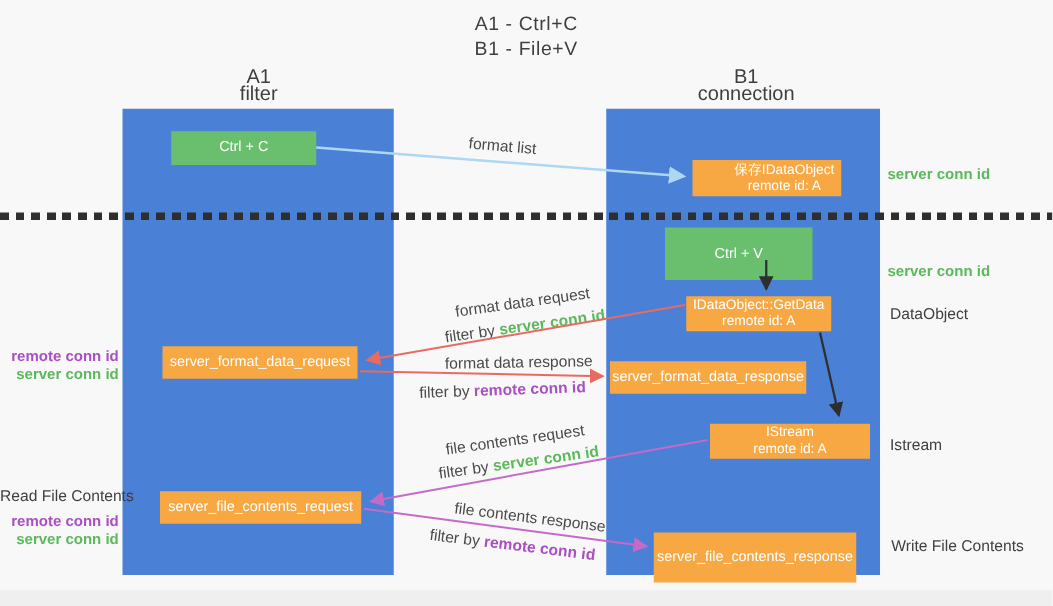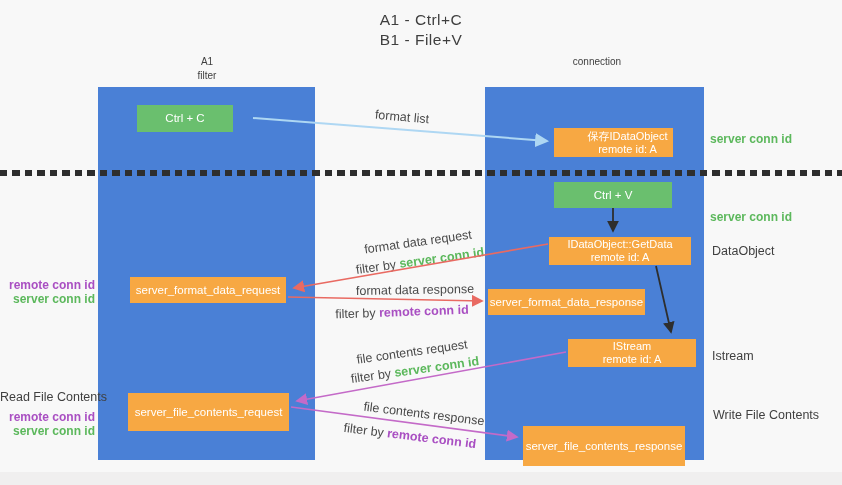--- a/index.html
+++ b/index.html
@@ -16,21 +16,21 @@
   .title {
     position: absolute; left: 0; top: 10px; width: 842px;
     text-align: center;
     font-size: 15.5px; line-height: 20px;
     color: var(--text-dark, #3f3f3f);
     letter-spacing: 0.5px;
   }
   .col-header {
     position: absolute; top: 55px; width: 160px;
     text-align: center;
-    font-size: 10px; line-height: 14px;
+    font-size: 16px; line-height: 14px;
     color: var(--text-dark, #3f3f3f);
   }
   .lifeline {
     position: absolute; top: 87px; height: 373px;
     background: var(--lifeline-blue, #4a80d6);
   }
   .dotted-sep {
     position: absolute; left: 0; top: 170px; width: 842px; height: 6px;
     background: repeating-linear-gradient(90deg,
       var(--arrow-black, #2e2e2e) 0px, var(--arrow-black, #2e2e2e) 7px,
@@ -95,54 +95,55 @@
   <div class="title">
     <div>A1 - Ctrl+C</div>
     <div>B1 - File+V</div>
   </div>
 
   <div class="col-header" style="left:127px;">
     <div>A1</div>
     <div>filter</div>
   </div>
   <div class="col-header" style="left:517px;">
+    <div>B1</div>
     <div>connection</div>
   </div>
 
   <div class="lifeline" style="left:98px; width:217px;"></div>
   <div class="lifeline" style="left:485px; width:219px;"></div>
 
   <div class="dotted-sep"></div>
 
-  <div class="box green" style="left:137px; top:105px; width:96px; height:27px;">
+  <div class="box green" style="left:137px; top:105px; width:116px; height:27px;">
     <div>Ctrl + C</div>
   </div>
-  <div class="box green" style="left:554px; top:182px; width:118px; height:26px;">
+  <div class="box green" style="left:532px; top:182px; width:118px; height:42px;">
     <div>Ctrl + V</div>
   </div>
 
   <div class="box orange" style="left:554px; top:128px; width:119px; height:29px; font-size:11px;padding-left:28px;">
     <div>保存IDataObject</div>
     <div>remote id: A</div>
   </div>
-  <div class="box orange" style="left:549px; top:237px; width:142px; height:28px; font-size:11px;">
+  <div class="box orange" style="left:549px; top:237px; width:116px; height:28px; font-size:11px;">
     <div>IDataObject::GetData</div>
     <div>remote id: A</div>
   </div>
   <div class="box orange" style="left:568px; top:339px; width:128px; height:28px; font-size:11px;">
     <div>IStream</div>
     <div>remote id: A</div>
   </div>
   <div class="box orange" style="left:488px; top:289px; width:157px; height:26px;">
     <div>server_format_data_response</div>
   </div>
   <div class="box orange" style="left:130px; top:277px; width:156px; height:26px;">
     <div>server_format_data_request</div>
   </div>
-  <div class="box orange" style="left:128px; top:393px; width:161px; height:38px;">
+  <div class="box orange" style="left:128px; top:393px; width:161px; height:26px;">
     <div>server_file_contents_request</div>
   </div>
   <div class="box orange" style="left:523px; top:426px; width:162px; height:40px;">
     <div>server_file_contents_response</div>
   </div>
 
   <div class="flow-label" style="left:402px; top:117px; --rot:5deg;">format list</div>
 
   <div class="flow-label" style="left:418px; top:242px; --rot:-8deg;">format data request</div>
   <div class="flow-label" style="left:420px; top:261px; --rot:-8deg;">
@@ -161,21 +162,21 @@
 
   <div class="flow-label" style="left:424px; top:414px; --rot:7deg;">file contents response</div>
   <div class="flow-label" style="left:410px; top:436px; --rot:7deg;">
     <span>filter by </span><span class="purple-id">remote conn id</span>
   </div>
 
   <div class="side-label green-id" style="left:710px; top:132px;">server conn id</div>
   <div class="side-label green-id" style="left:710px; top:210px;">server conn id</div>
   <div class="side-label" style="left:712px; top:244px;">DataObject</div>
   <div class="side-label" style="left:712px; top:349px;">Istream</div>
-  <div class="side-label" style="left:713px; top:408px;">Write File Contents</div>
+  <div class="side-label" style="left:713px; top:430px;">Write File Contents</div>
 
   <div class="left-col-label" style="top:278px; width:95px;">
     <div class="purple-id">remote conn id</div>
     <div class="green-id">server conn id</div>
   </div>
   <div class="side-label" style="left:0; width:92px; text-align:right; top:390px;">Read File Contents</div>
   <div class="left-col-label" style="top:410px; width:95px;">
     <div class="purple-id">remote conn id</div>
     <div class="green-id">server conn id</div>
   </div>

